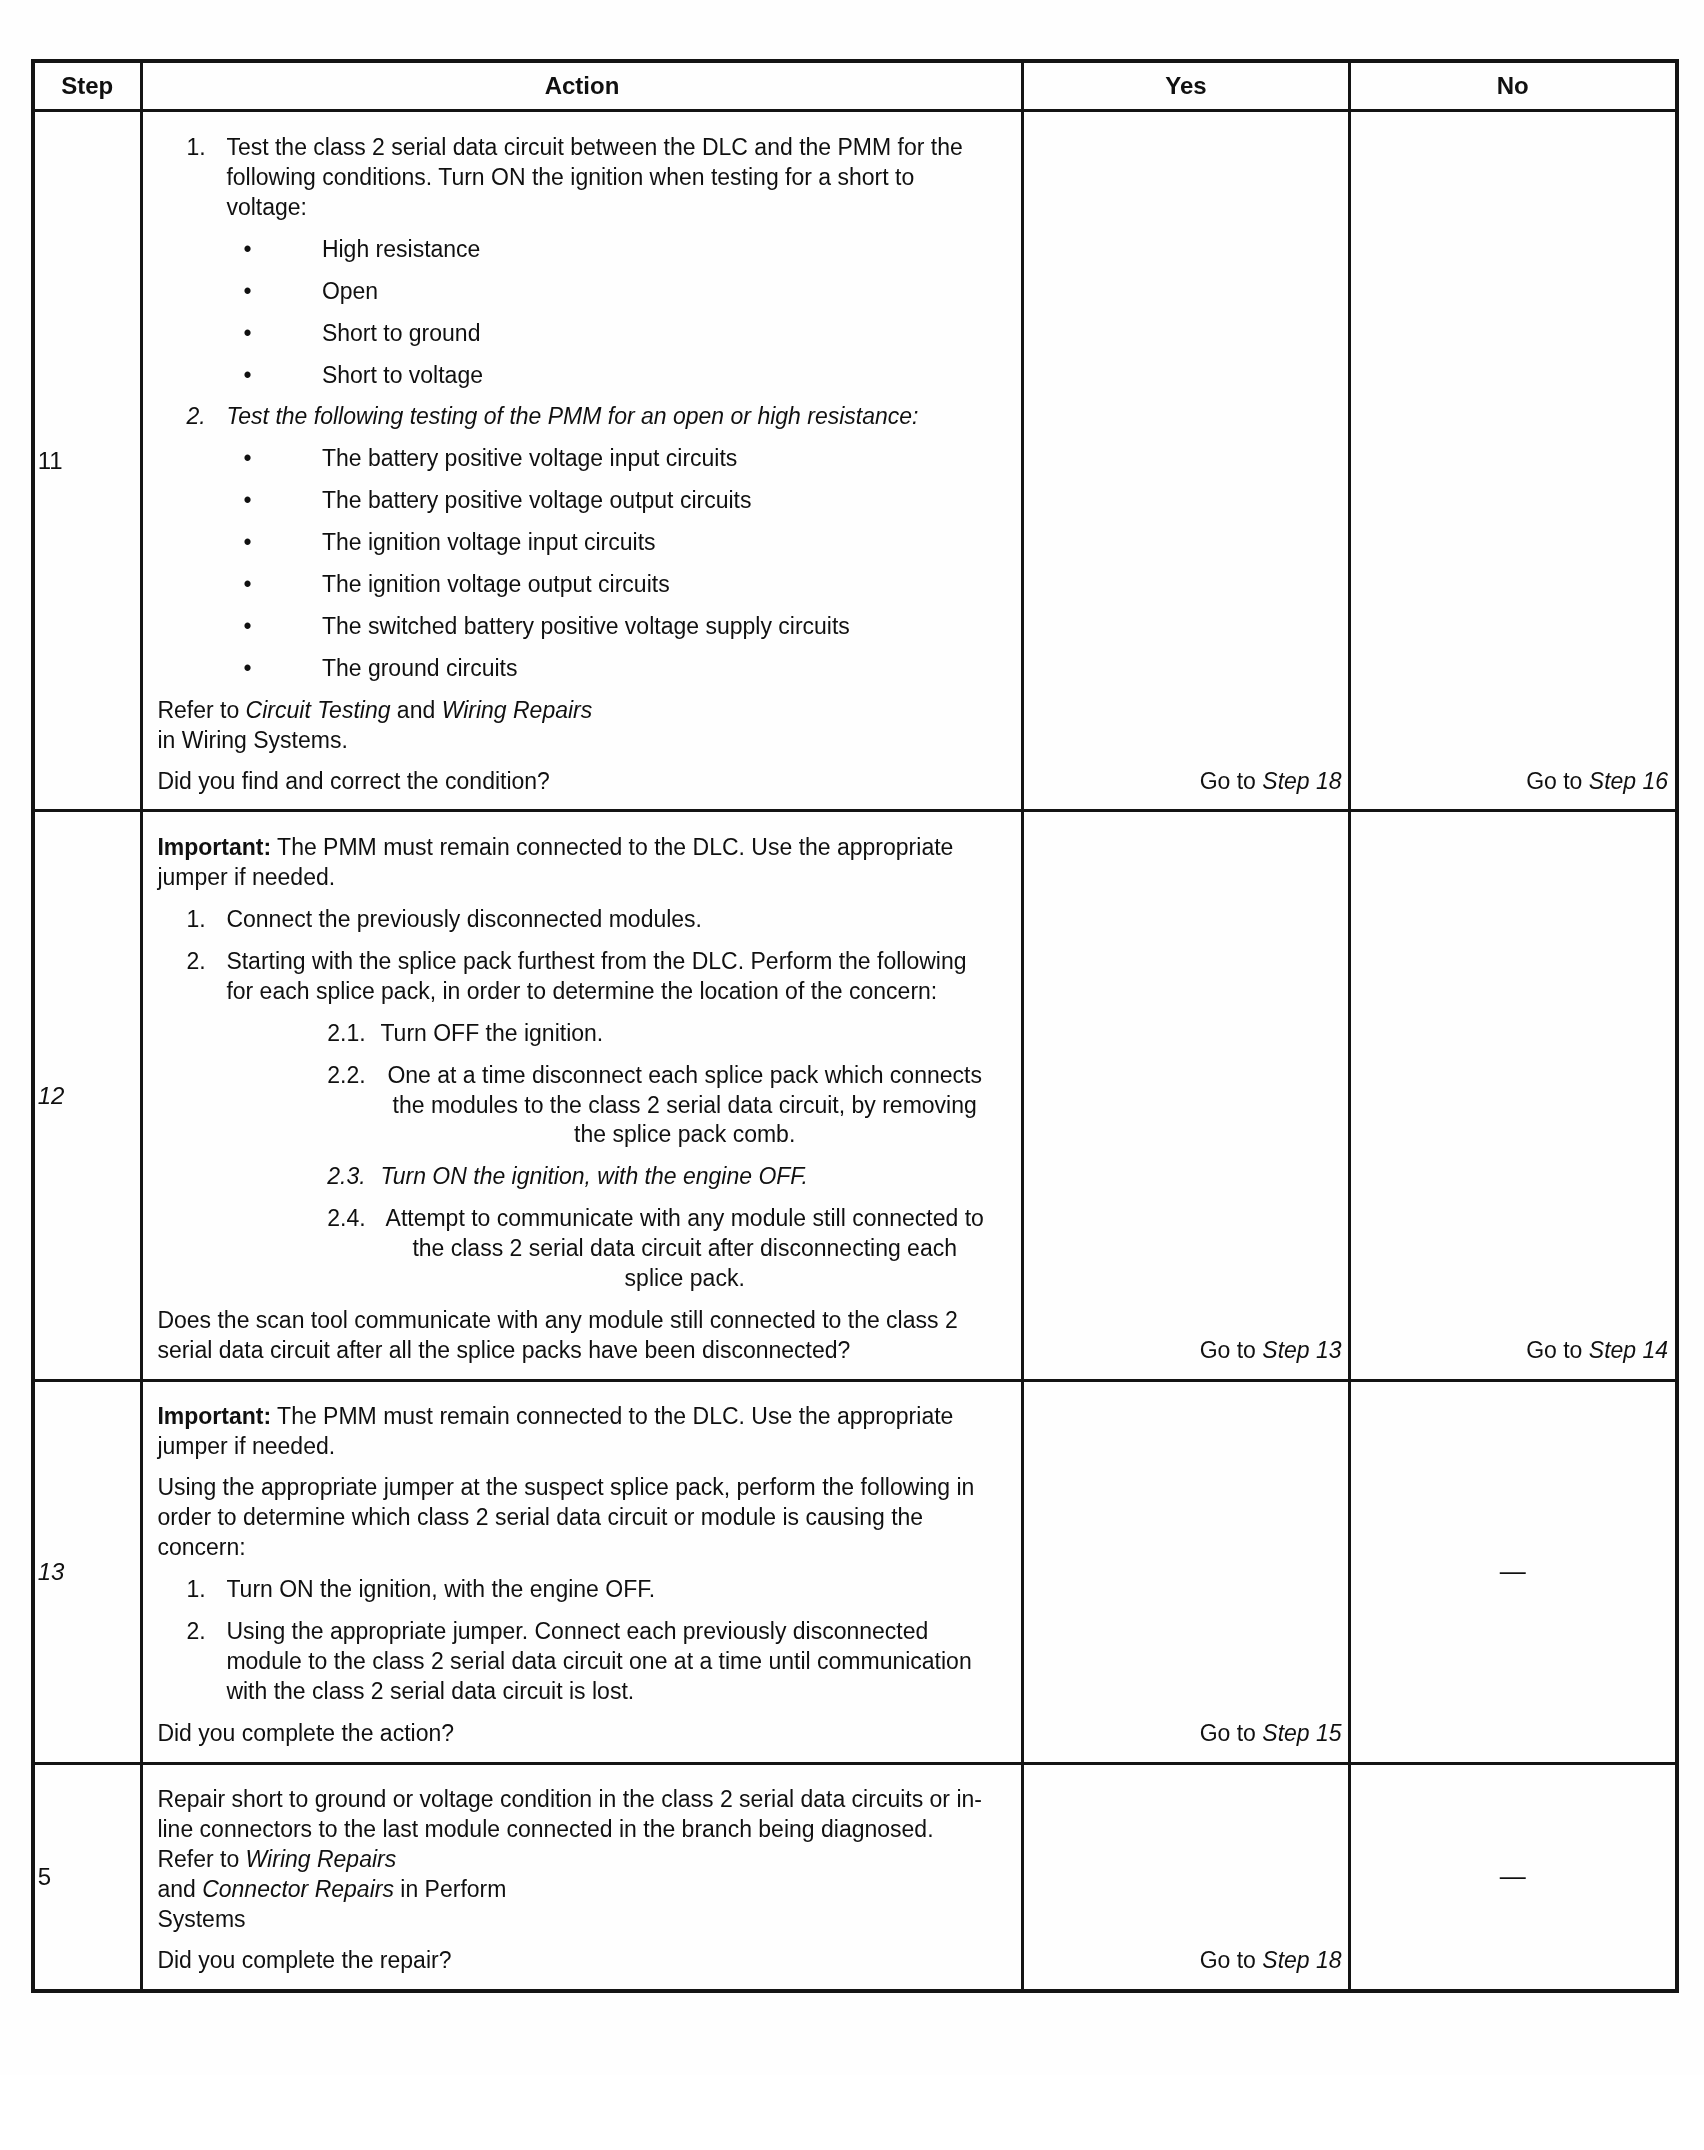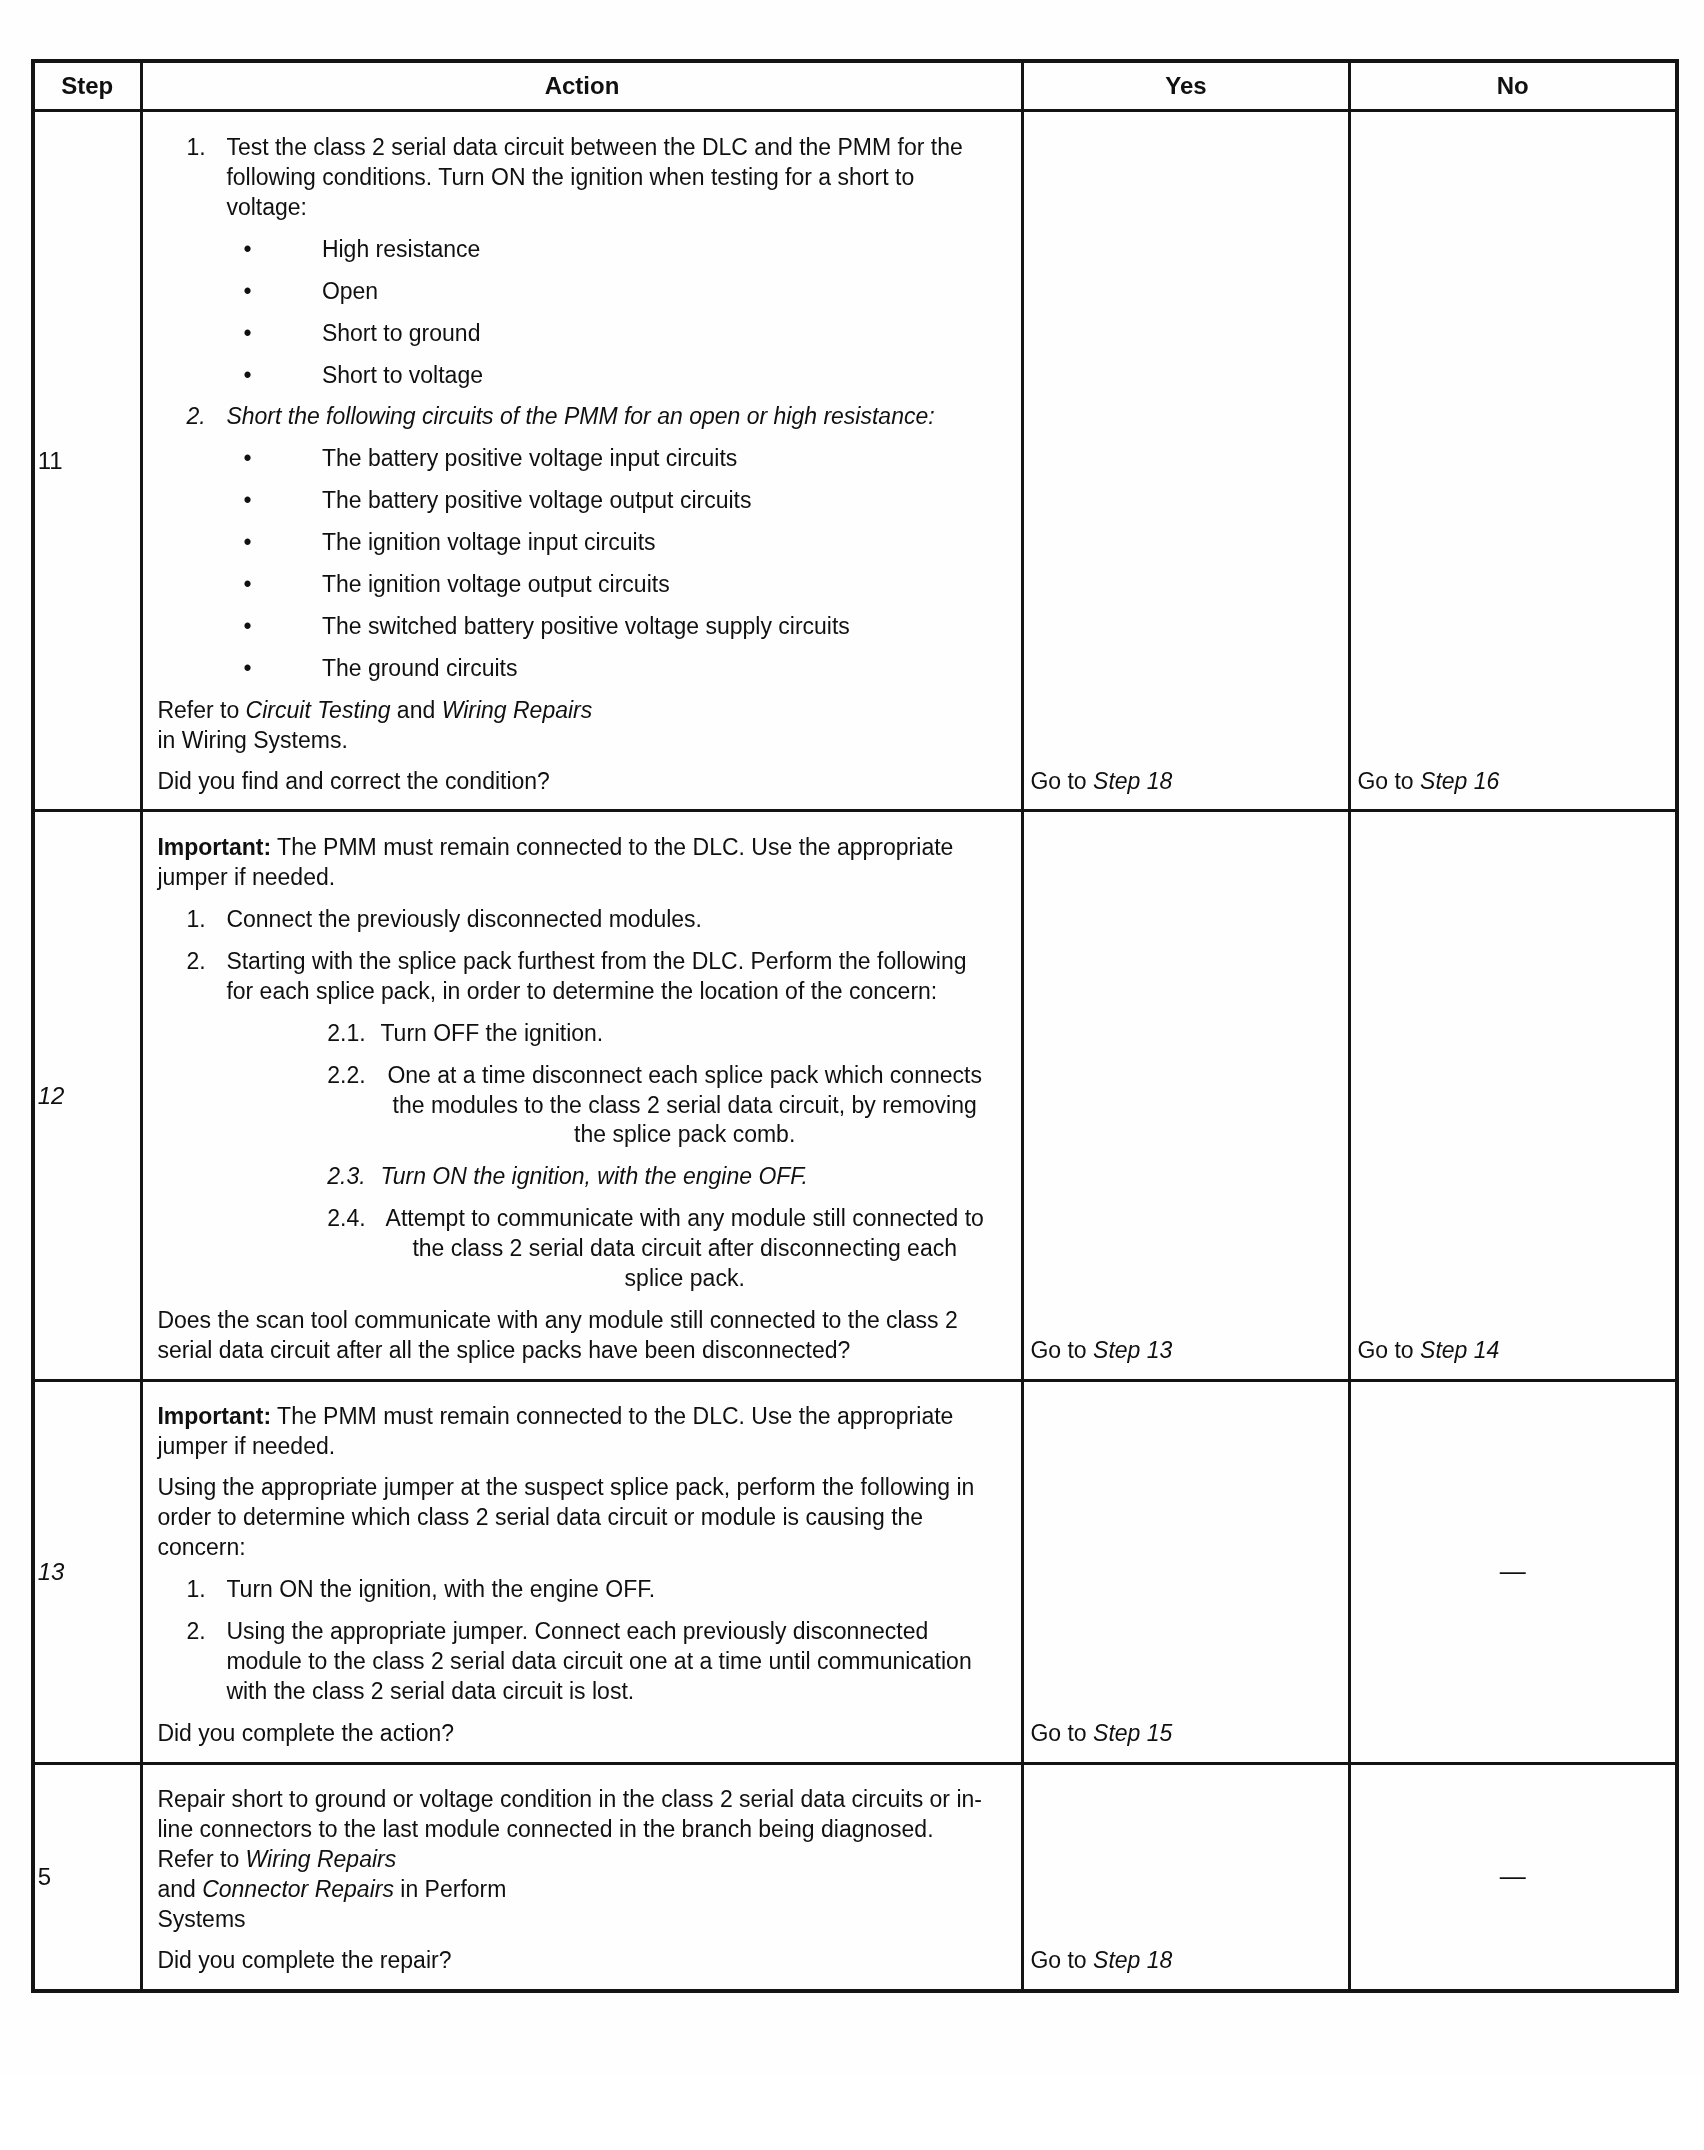--- a/index.html
+++ b/index.html
@@ -48,21 +48,21 @@
   .li .num { flex:0 0 40px; }
   .li.sub { padding-left:155px;text-align:center; }
   .li.sub .num { flex:0 0 68px; }
   .bi { display:flex; margin:12px 0; padding-left:86px;gap:48px; }
   .bullet { flex:0 0 30.5px; }
   .bullet::before { content:"\2022"; }
   .it, em { font-style:italic; }
   b { font-weight:bold; }
   td.goto-cell {
     vertical-align:bottom;
-    text-align:left;
+    text-align:right;
     padding:8px 6.4px 13px 6.4px;
     margin-top:15px;
   }
   td.dash-cell {
     vertical-align:middle;
     text-align:center;
     font-size:26px;
     padding:3.2px;
   }
   .figure-code {
@@ -113,21 +113,21 @@
           <div class="bi">
             <span class="bullet"></span>
             <span class="txt">Short to ground</span>
           </div>
           <div class="bi">
             <span class="bullet"></span>
             <span class="txt">Short to voltage</span>
           </div>
           <div class="li it">
             <span class="num">2.</span>
-            <span class="txt">Short the following circuits of the PMM for an open or high resistance:</span>
+            <span class="txt">Test the following testing of the PMM for an open or high resistance:</span>
           </div>
           <div class="bi">
             <span class="bullet"></span>
             <span class="txt">The battery positive voltage input circuits</span>
           </div>
           <div class="bi">
             <span class="bullet"></span>
             <span class="txt">The battery positive voltage output circuits</span>
           </div>
           <div class="bi">

